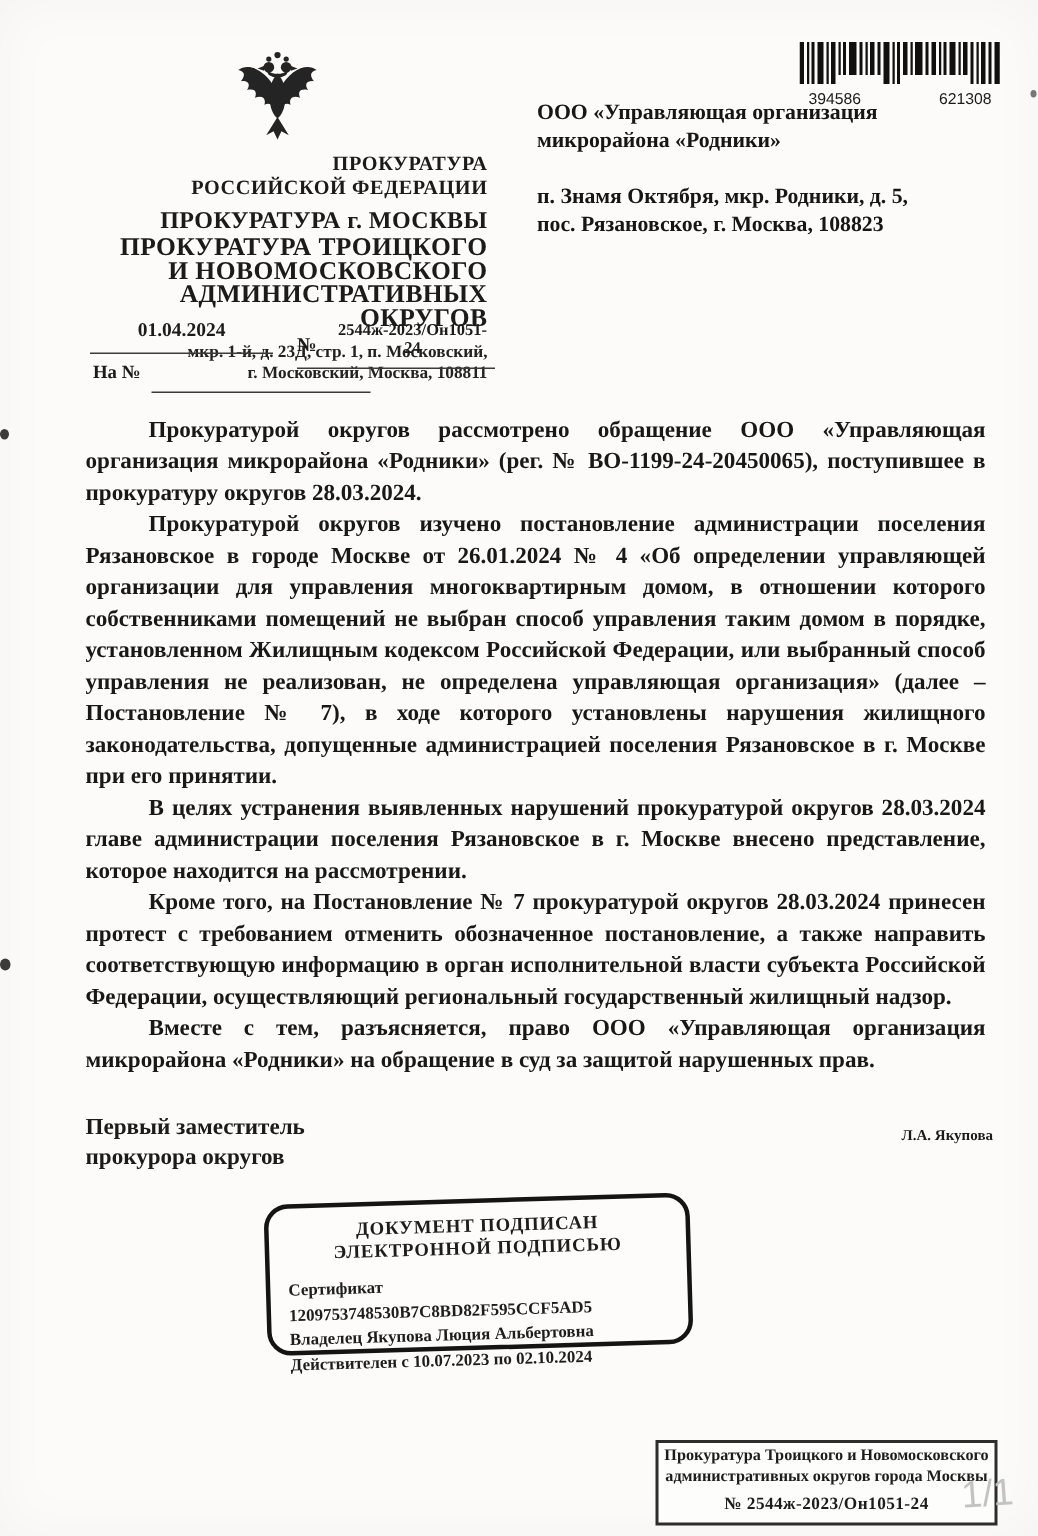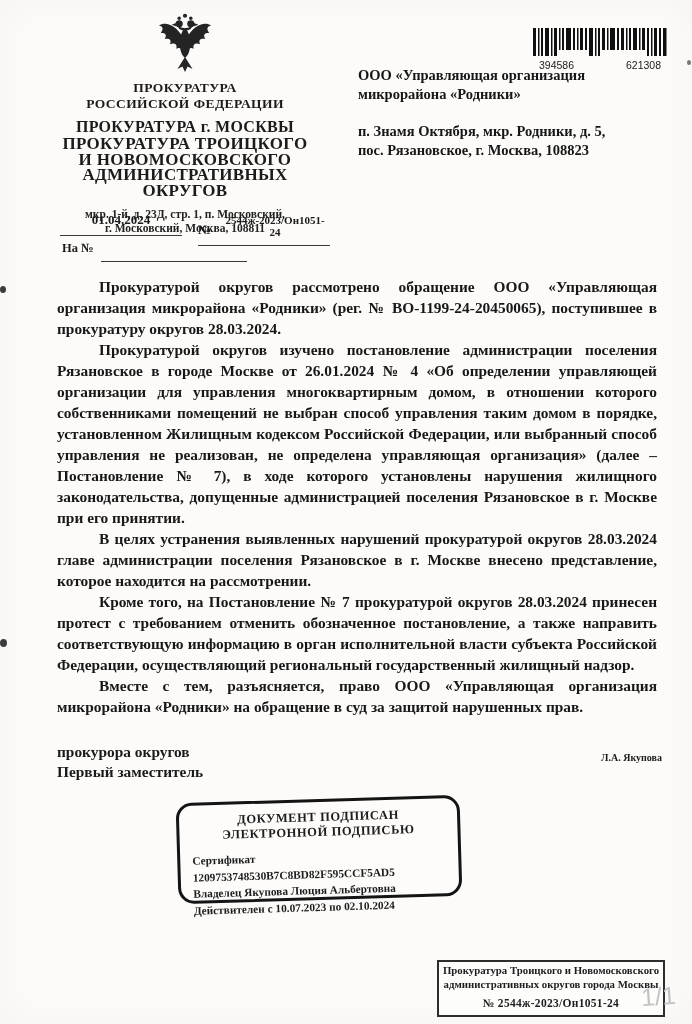--- a/index.html
+++ b/index.html
@@ -7,21 +7,21 @@
     position:relative;
     width:692px;height:1024px;
     margin:0 auto;
     background:#fcfbf9;
     font-family:"Liberation Serif","DejaVu Serif",serif;
     color:#1b1b1b;
     overflow:hidden;
     box-shadow:inset 0 0 40px rgba(0,0,0,0.03);
   }
   
-  .lh{position:absolute;left:45px;top:12px;width:280px;text-align:center;}
+  .lh{position:absolute;left:45px;top:33px;width:280px;text-align:right;}
   .emblem{display:block;margin:0 auto 6px auto;}
   .lh-org1{font-size:13.5px;font-weight:bold;letter-spacing:.4px;line-height:16px;}
   .lh-org2{font-size:16px;font-weight:bold;letter-spacing:.3px;margin-top:7px;line-height:15px;}
   .lh-org3{font-size:17px;font-weight:bold;letter-spacing:.3px;margin-top:2px;line-height:15.5px;}
   .lh-addr{font-size:11.5px;font-weight:bold;margin-top:10px;line-height:13.5px;color:#222;}
   .date-cell{position:absolute;left:60px;top:212px;width:122px;text-align:center;
     font-size:13px;font-weight:bold;padding-bottom:7px;border-bottom:1.8px solid #3a3a3a;}
   .num-cell{position:absolute;left:198px;top:214px;width:132px;text-align:center;
     font-size:11px;font-weight:bold;padding-bottom:7px;border-bottom:1.8px solid #3a3a3a;
     display:flex;justify-content:center;gap:9px;align-items:flex-end;}
@@ -166,22 +166,22 @@
 
   <div class="body-text">
     <p>Прокуратурой округов рассмотрено обращение ООО «Управляющая организация микрорайона «Родники» (рег. № ВО-1199-24-20450065), поступившее в прокуратуру округов 28.03.2024.</p>
     <p>Прокуратурой округов изучено постановление администрации поселения Рязановское в городе Москве от 26.01.2024 № 4 «Об определении управляющей организации для управления многоквартирным домом, в отношении которого собственниками помещений не выбран способ управления таким домом в порядке, установленном Жилищным кодексом Российской Федерации, или выбранный способ управления не реализован, не определена управляющая организация» (далее – Постановление № 7), в ходе которого установлены нарушения жилищного законодательства, допущенные администрацией поселения Рязановское в г. Москве при его принятии.</p>
     <p>В целях устранения выявленных нарушений прокуратурой округов 28.03.2024 главе администрации поселения Рязановское в г. Москве внесено представление, которое находится на рассмотрении.</p>
     <p>Кроме того, на Постановление № 7 прокуратурой округов 28.03.2024 принесен протест с требованием отменить обозначенное постановление, а также направить соответствующую информацию в орган исполнительной власти субъекта Российской Федерации, осуществляющий региональный государственный жилищный надзор.</p>
     <p>Вместе с тем, разъясняется, право ООО «Управляющая организация микрорайона «Родники» на обращение в суд за защитой нарушенных прав.</p>
   </div>
 
   <div class="sig-title">
+    <div>Первый заместитель</div>
     <div>прокурора округов</div>
-    <div>Первый заместитель</div>
   </div>
   <div class="sig-name">Л.А. Якупова</div>
 
   <div class="esign">
     <div class="esign-title">
       <div>ДОКУМЕНТ ПОДПИСАН</div>
       <div>ЭЛЕКТРОННОЙ ПОДПИСЬЮ</div>
     </div>
     <div class="esign-lines">
       <div>Сертификат 1209753748530B7C8BD82F595CCF5AD5</div>

